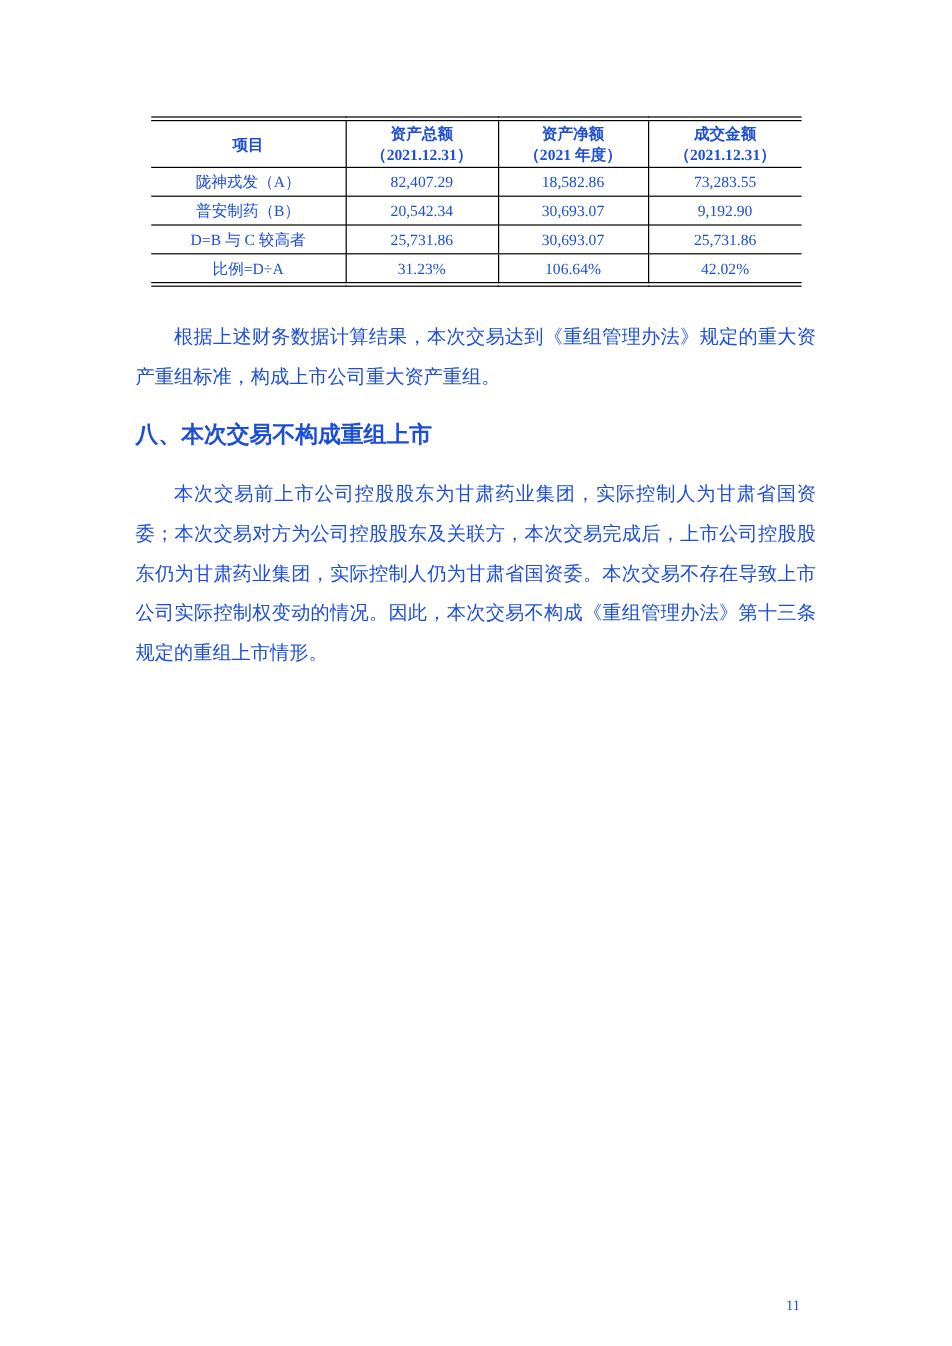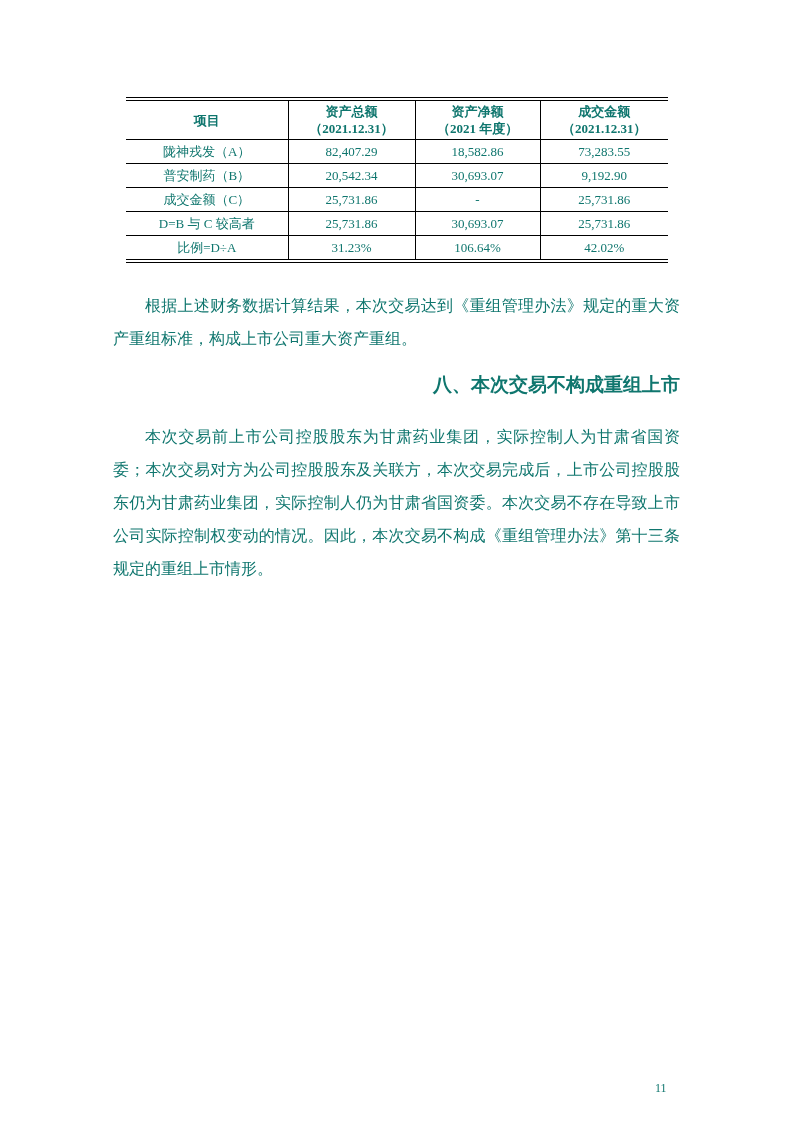--- a/index.html
+++ b/index.html
@@ -1,21 +1,21 @@
 <!DOCTYPE html>
 <html><head>
 <meta charset="utf-8">
 <style>
   html, body { margin: 0; padding: 0; background: #ffffff; }
   .page {
     position: relative;
     width: 793px;
     height: 1122px;
     background: #ffffff;
-    color: #0f766e;
+    color: #1d4ed8;
     font-family: "Liberation Serif", "DejaVu Serif", serif;
     overflow: hidden;
   }
   .content { padding: 97px 113px 0 113px; }
 
   
   table.fin-table {
     border-collapse: collapse;
     table-layout: fixed;
     width: 542px;
@@ -55,26 +55,25 @@
     font-size: 16px;
     line-height: 33px;
     text-align: justify;
     text-justify: inter-character;
     margin: 0;
   }
   .indent { text-indent: 32px; }
   .para.intro { margin-top: 26px; }
   .para.body  { margin-top: 20px; }
   .heading {
-    font-family: Liberation Mono, monospace;
+    font-family: Liberation Sans, sans-serif;
     font-size: 19px;
     font-weight: bold;
     line-height: 27px;
     margin: 18px 0 0 0;
-    text-align: right;
   }
   .page-number {
     position: absolute;
     top: 1080px;
     left: 655px;
     font-size: 12px;
     line-height: 16px;
   }
 </style>
 </head>
@@ -117,26 +116,20 @@
           <td>18,582.86</td>
           <td>73,283.55</td>
         </tr>
         <tr>
           <td>普安制药（B）</td>
           <td>20,542.34</td>
           <td>30,693.07</td>
           <td>9,192.90</td>
         </tr>
         <tr>
-          <td>成交金额（C）</td>
-          <td>25,731.86</td>
-          <td>-</td>
-          <td>25,731.86</td>
-        </tr>
-        <tr>
           <td>D=B 与 C 较高者</td>
           <td>25,731.86</td>
           <td>30,693.07</td>
           <td>25,731.86</td>
         </tr>
         <tr>
           <td>比例=D÷A</td>
           <td>31.23%</td>
           <td>106.64%</td>
           <td>42.02%</td>

